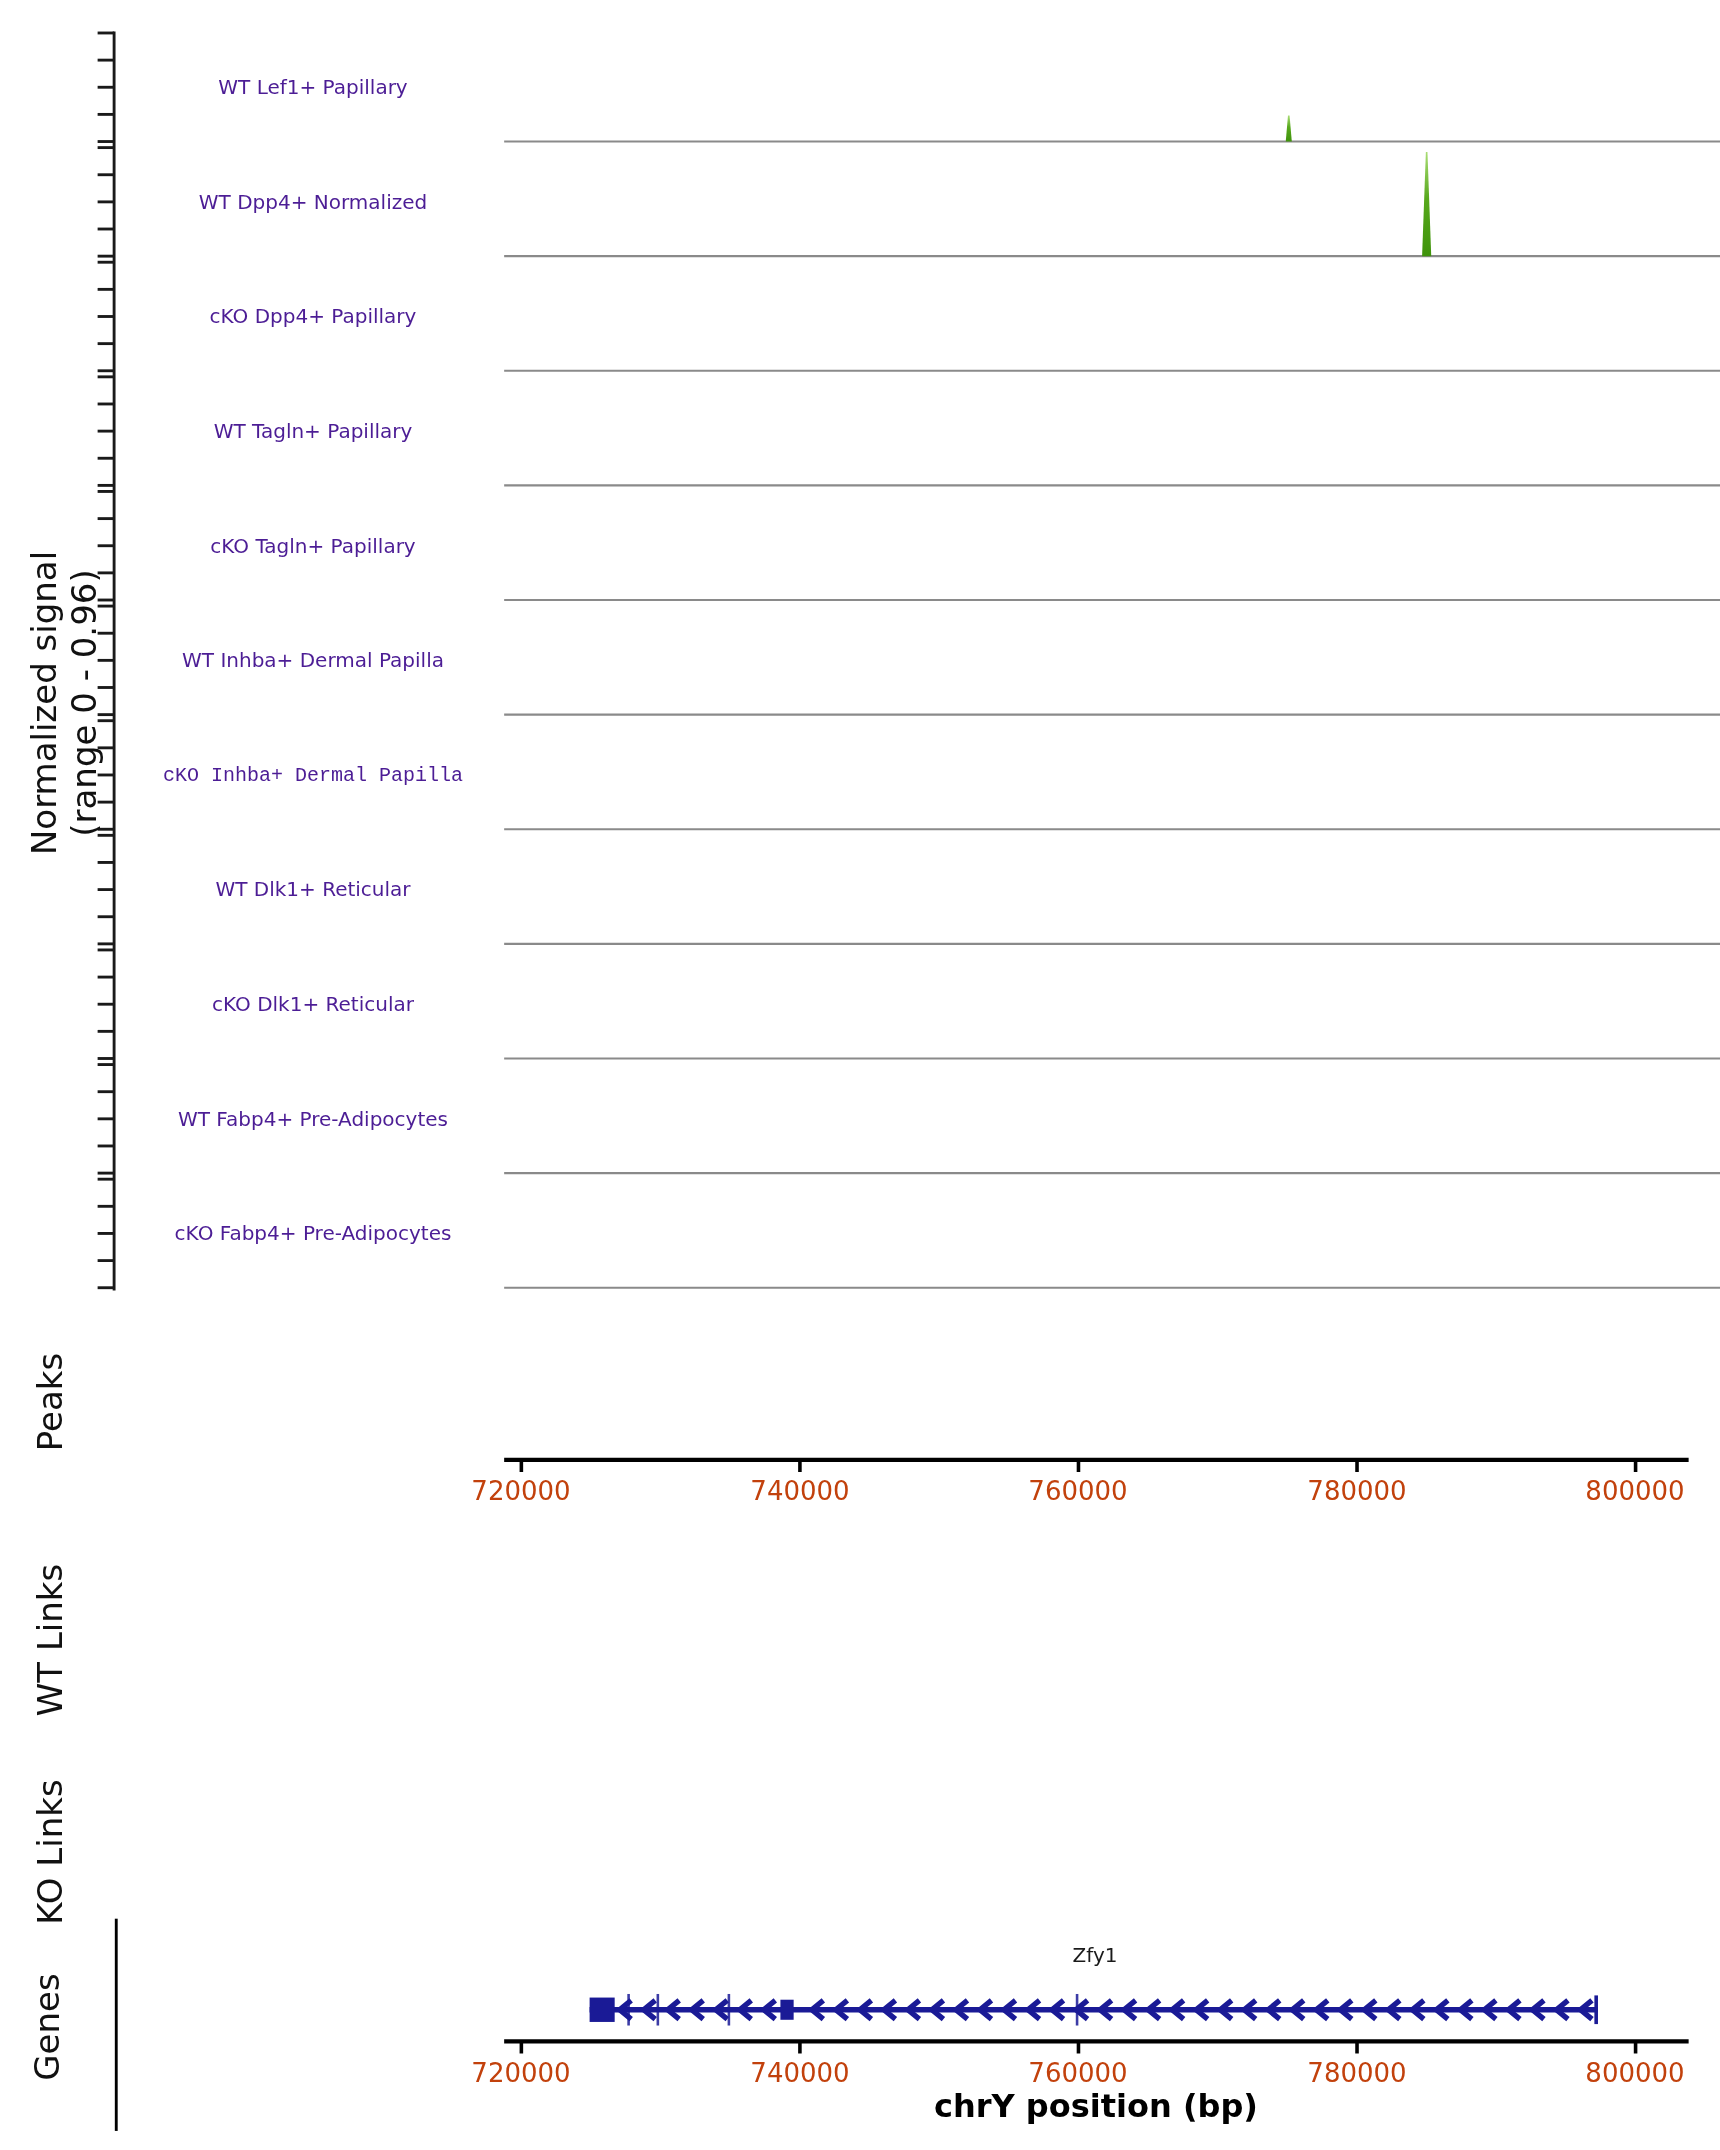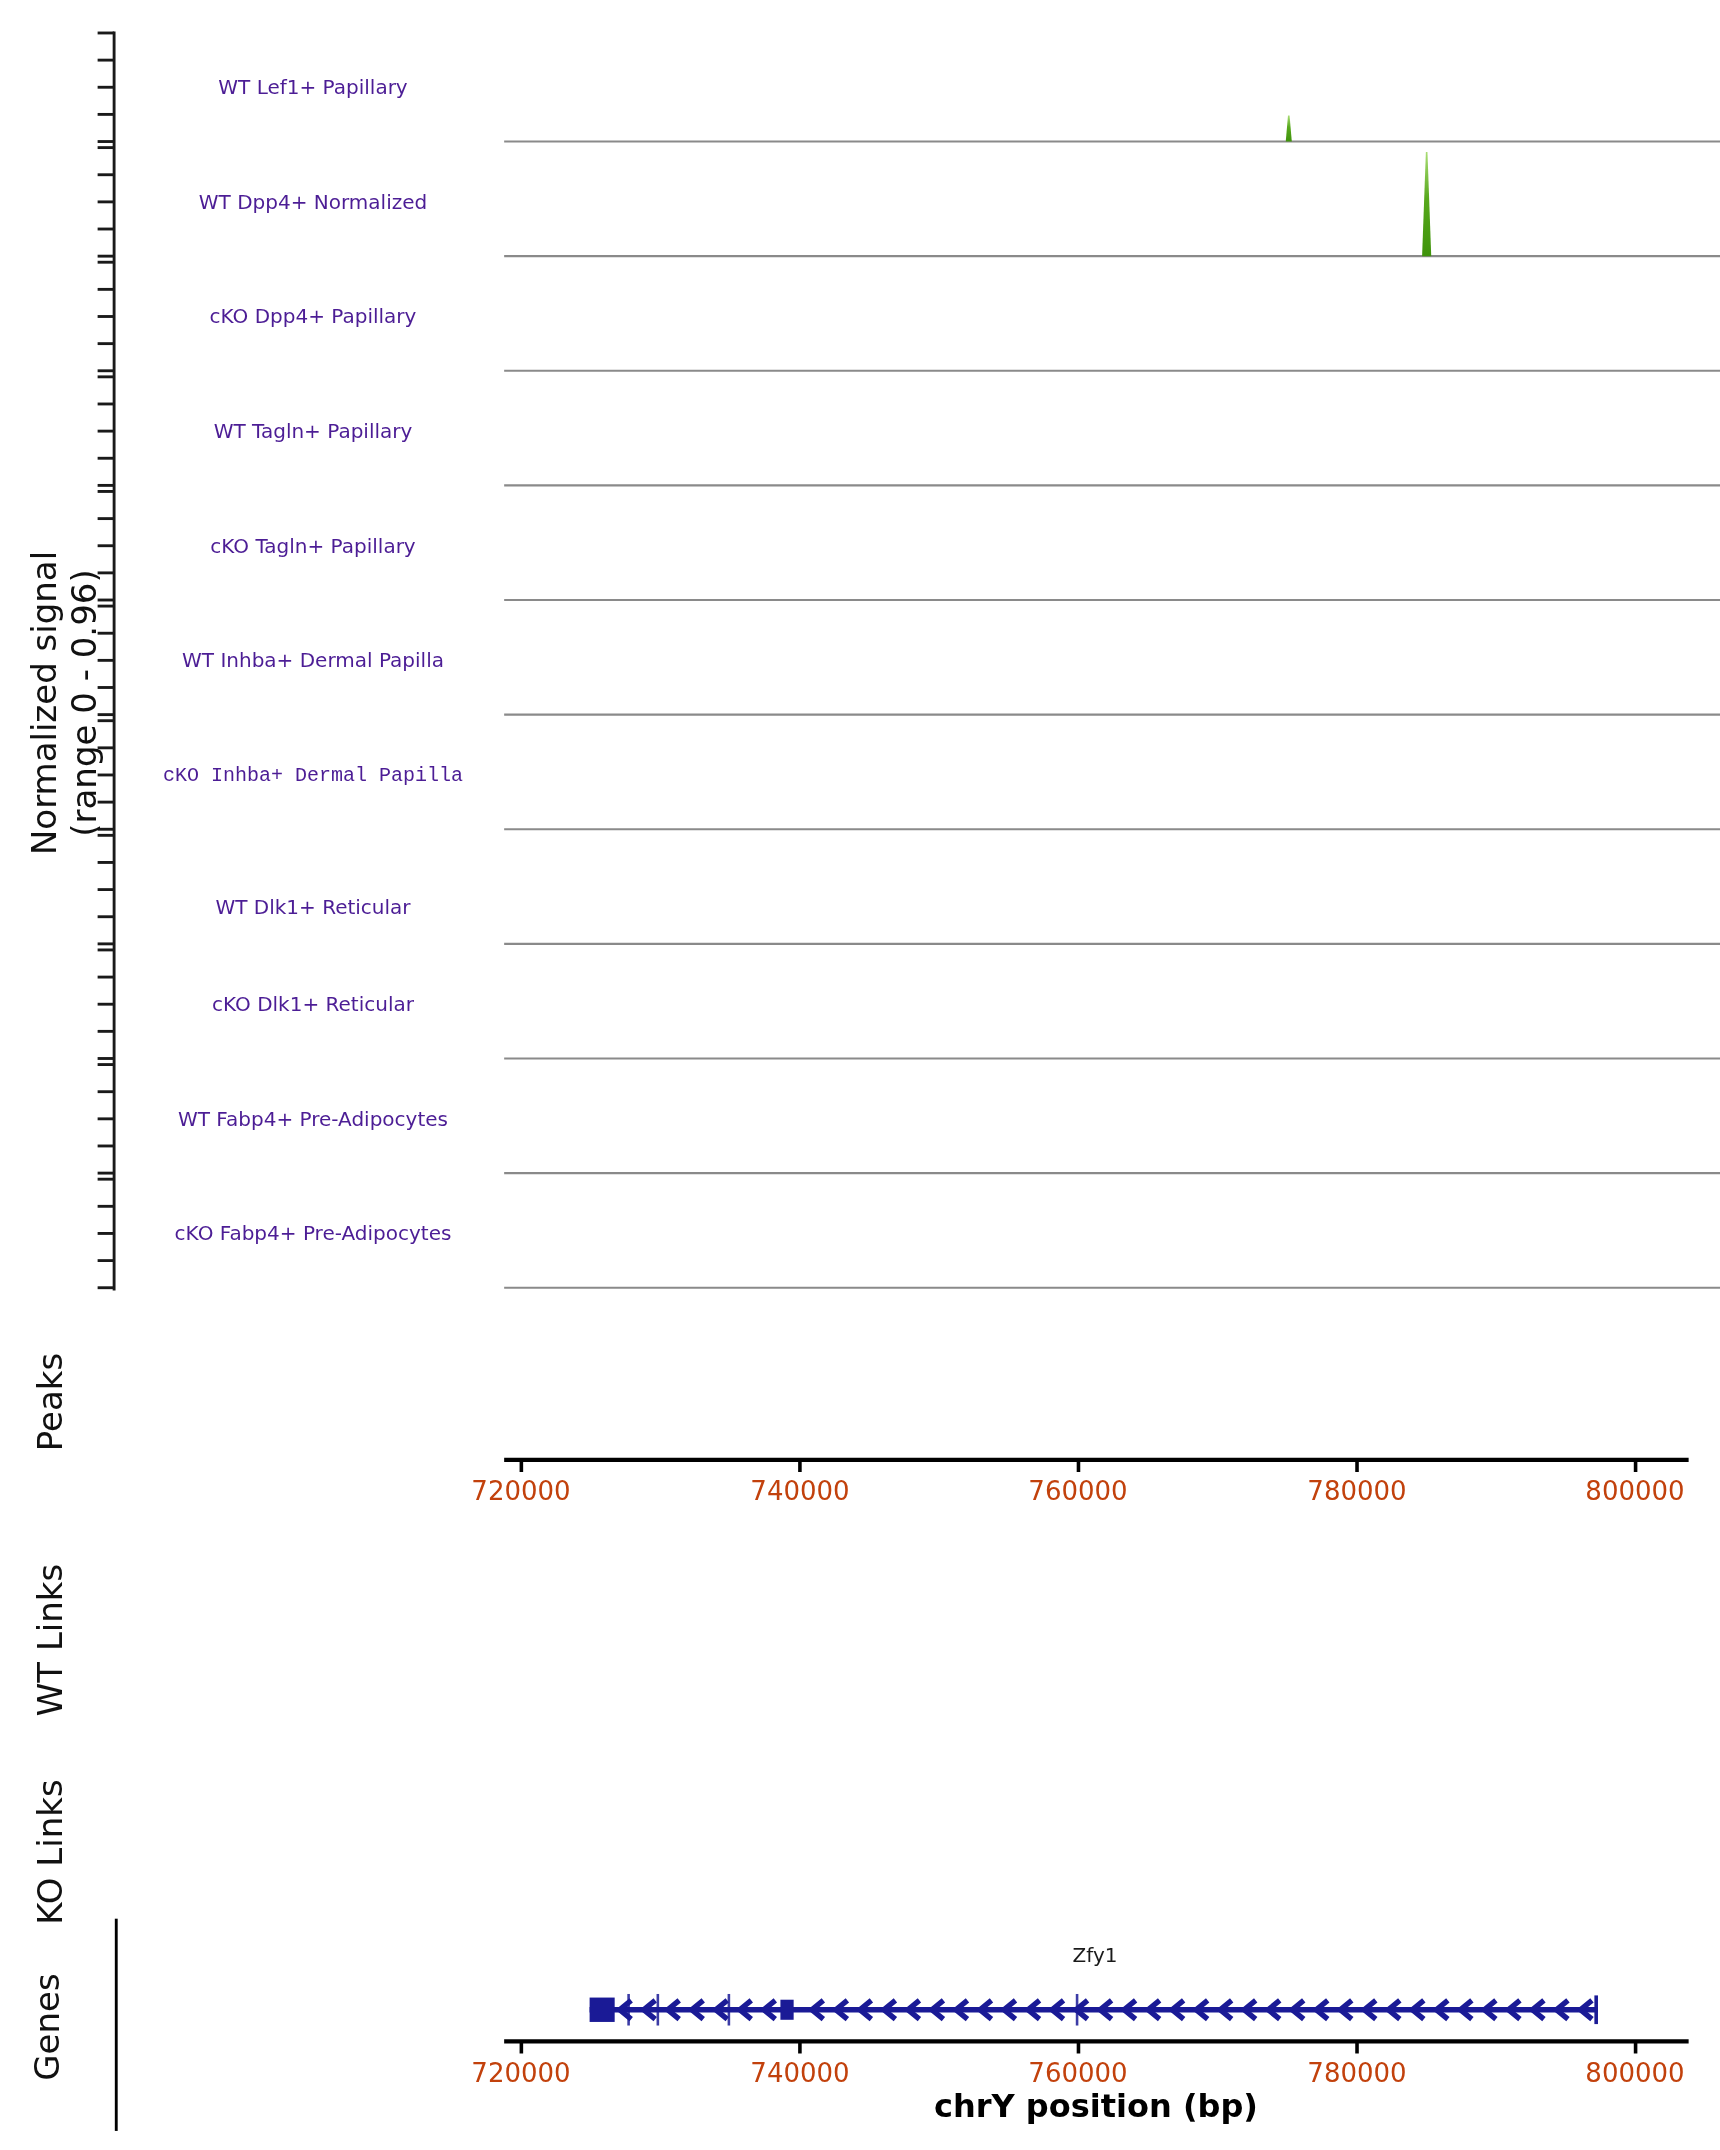--- a/index.html
+++ b/index.html
@@ -204,21 +204,21 @@
 
   <div class="lbl axis-title" style="left:1096px;top:2106px;font-weight:bold;">chrY position (bp)</div>
 
 <div class="lbl track-label" style="left: 313px; top: 87px;">WT Lef1+ Papillary</div>
     <div class="lbl track-label" style="left: 313px; top: 202px;">WT Dpp4+ Normalized</div>
     <div class="lbl track-label" style="left: 313px; top: 316px;">cKO Dpp4+ Papillary</div>
     <div class="lbl track-label" style="left: 313px; top: 431px;">WT Tagln+ Papillary</div>
     <div class="lbl track-label" style="left: 313px; top: 546px;">cKO Tagln+ Papillary</div>
     <div class="lbl track-label" style="left: 313px; top: 660px;">WT Inhba+ Dermal Papilla</div>
     <div class="lbl track-label" style="left: 313px; top: 775px; font-family: Liberation Mono, monospace;">cKO Inhba+ Dermal Papilla</div>
-    <div class="lbl track-label" style="left: 313px; top: 889px; margin-top: 18px;">WT Dlk1+ Reticular</div>
+    <div class="lbl track-label" style="left: 313px; top: 889px;">WT Dlk1+ Reticular</div>
     <div class="lbl track-label" style="left: 313px; top: 1004px;">cKO Dlk1+ Reticular</div>
     <div class="lbl track-label" style="left: 313px; top: 1119px;">WT Fabp4+ Pre-Adipocytes</div>
     <div class="lbl track-label" style="left: 313px; top: 1233px; text-align: right;">cKO Fabp4+ Pre-Adipocytes</div>
     <div class="lbl tick-label" style="left: 521px; top: 1491px;">720000</div>
     <div class="lbl tick-label" style="left: 800px; top: 1491px;">740000</div>
     <div class="lbl tick-label" style="left: 1078px; top: 1491px;">760000</div>
     <div class="lbl tick-label" style="left: 1357px; top: 1491px;">780000</div>
     <div class="lbl tick-label" style="left: 1635px; top: 1491px;">800000</div>
     <div class="lbl tick-label" style="left: 521px; top: 2073px;">720000</div>
     <div class="lbl tick-label" style="left: 800px; top: 2073px;">740000</div>

